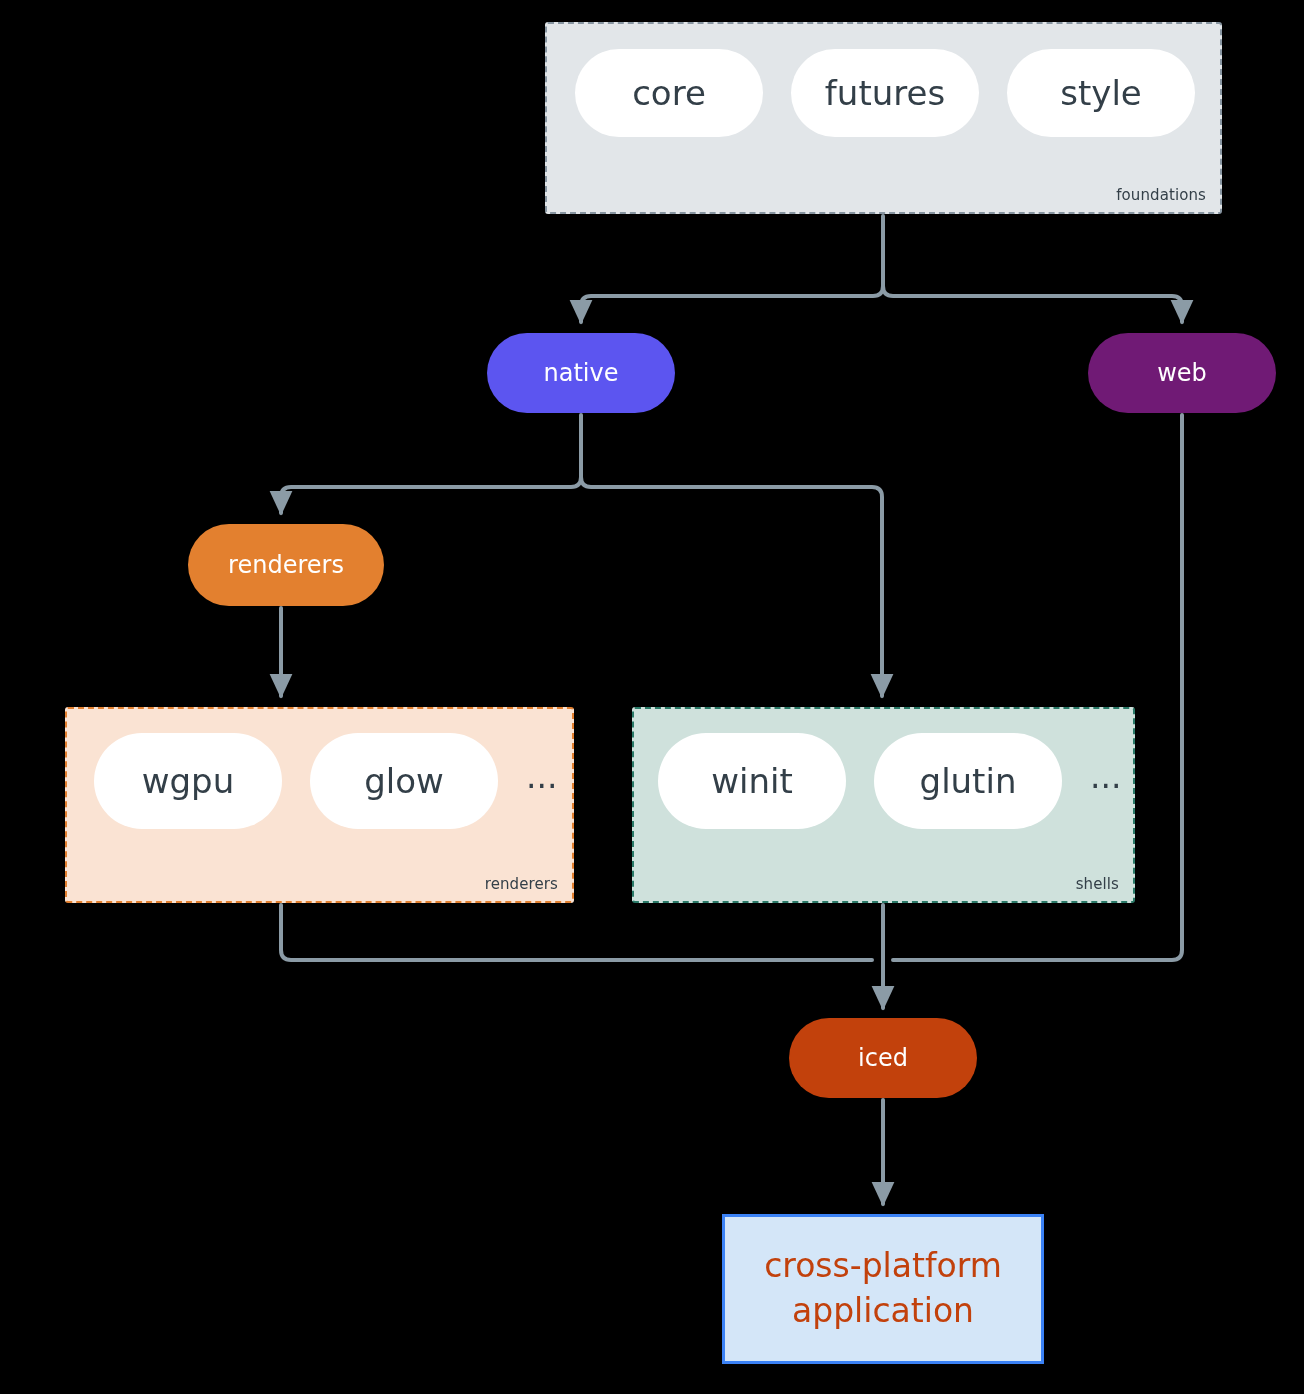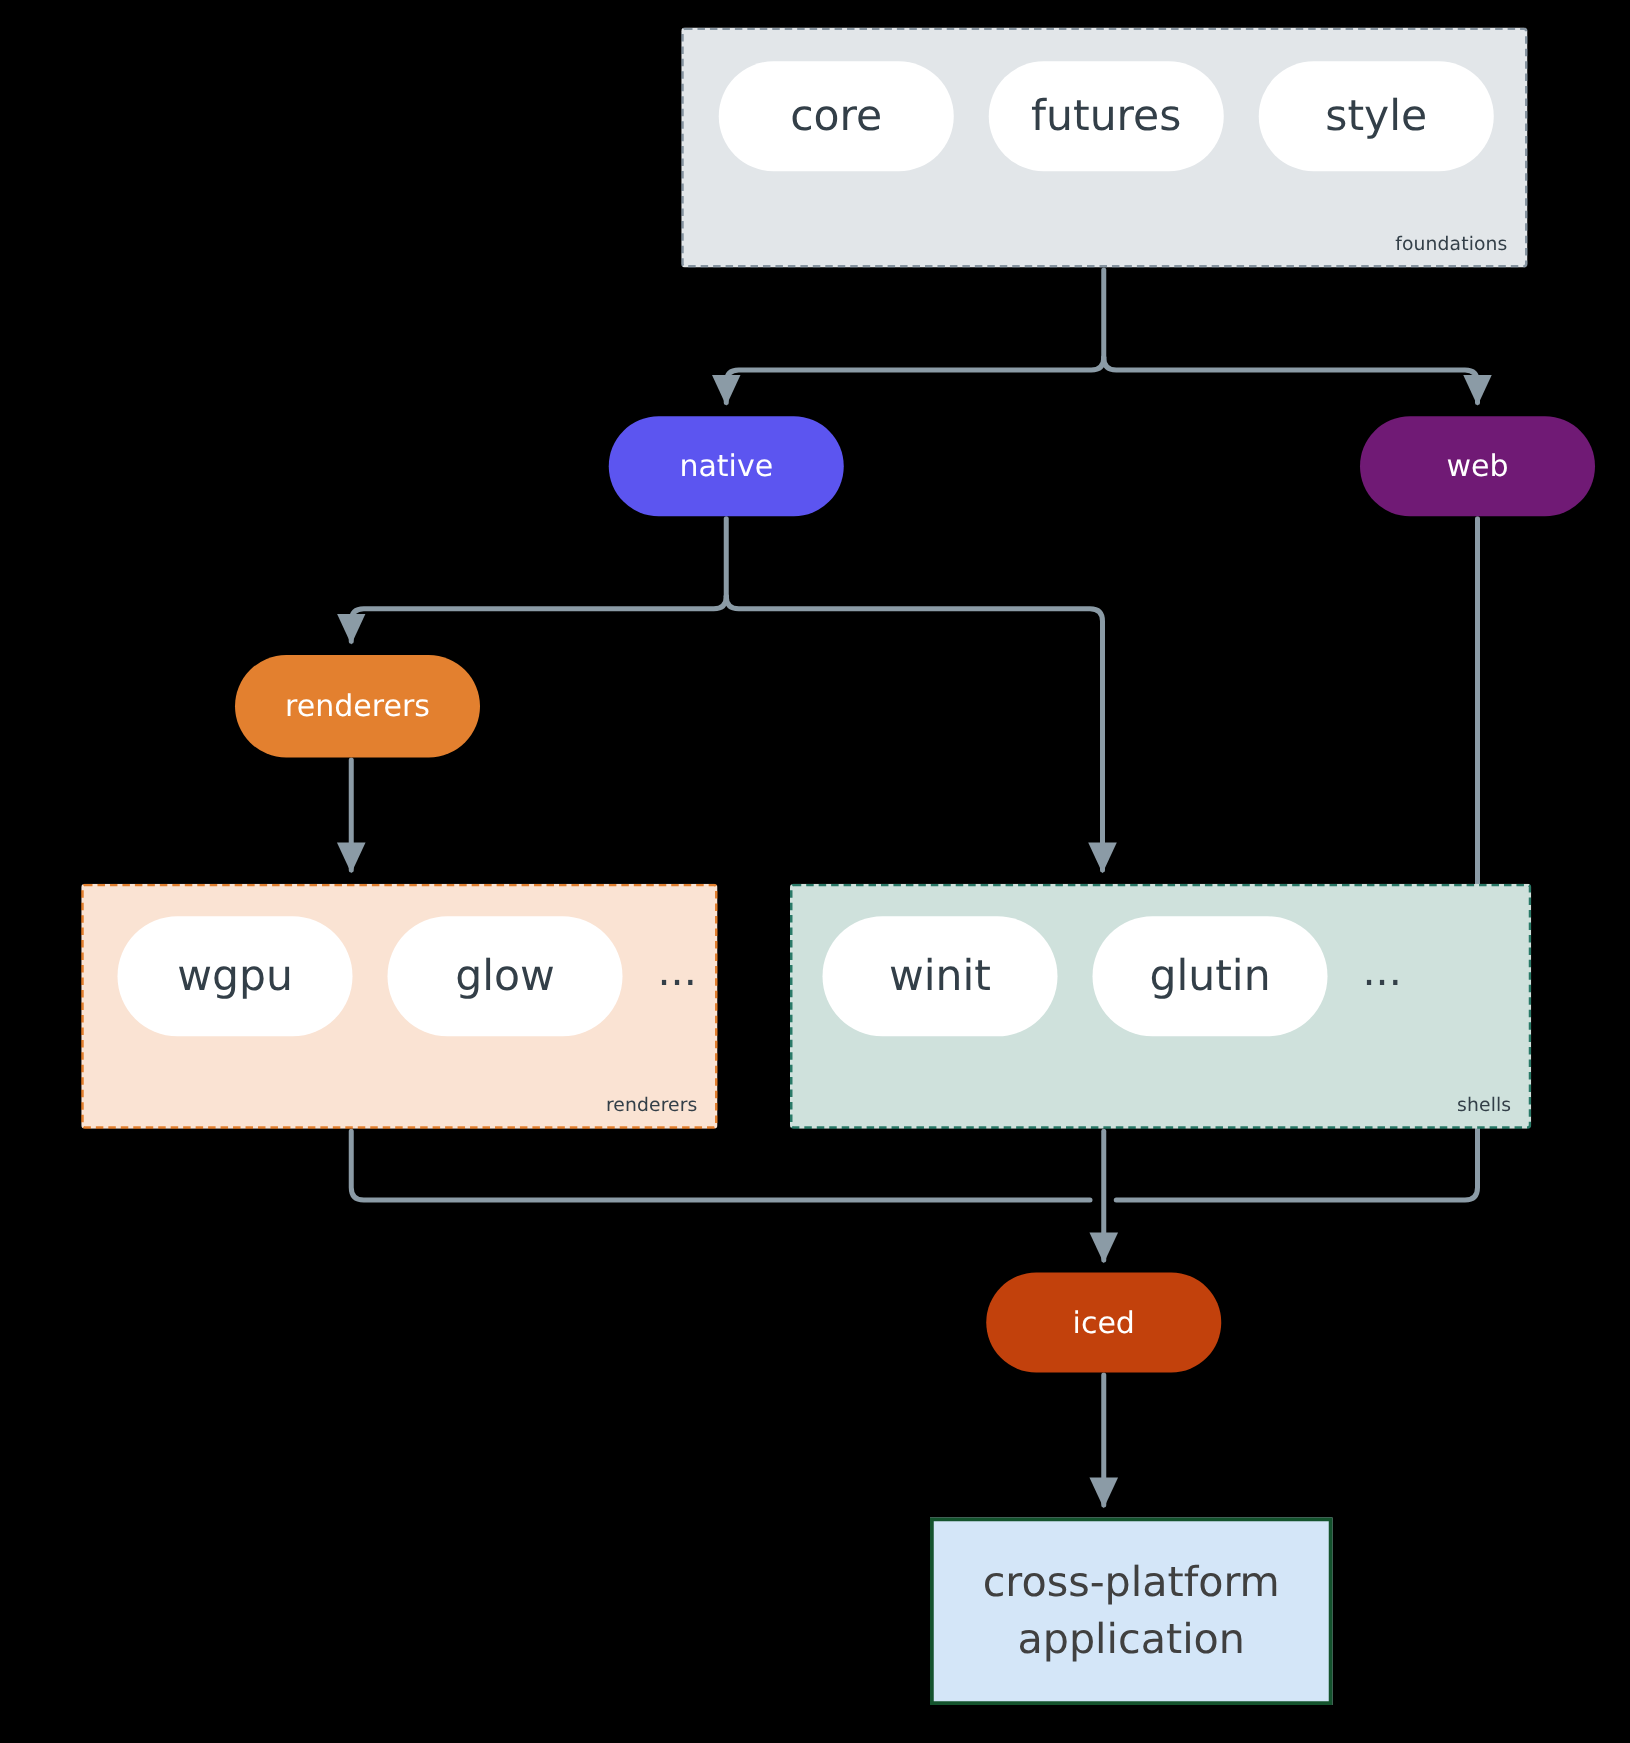--- a/index.html
+++ b/index.html
@@ -80,21 +80,21 @@
     border: 2px dashed #e3802f;
     border-radius: 3px;
     margin-left: 40px;
   }
   #grp-renderers .chips { left: 27px; top: 24px; gap: 28px; }
   #grp-renderers .chip { height: 96px; }
   #chip-wgpu { width: 188px; }
   #chip-glow { width: 188px; }
 
   #grp-shells {
-    left: 632px; top: 707px; width: 593px; height: 196px;
+    left: 632px; top: 707px; width: 503px; height: 196px;
     background: #cfe1dc;
     border: 2px dashed #2a7a68;
     border-radius: 3px;
   }
   #grp-shells .chips { left: 24px; top: 24px; gap: 28px; }
   #grp-shells .chip { height: 96px; }
   #chip-winit { width: 188px; }
   #chip-glutin { width: 188px; }
 
   
@@ -123,31 +123,30 @@
   #node-iced {
     left: 789px; top: 1018px; width: 188px; height: 80px;
     background: #c2410c;
   }
 
   
   #node-application {
     position: absolute;
     left: 722px; top: 1214px; width: 322px; height: 150px;
     background: #d4e6f8;
-    border: 3px solid #14532d;
+    border: 3px solid #3b82f6;
     box-sizing: border-box;
     display: flex;
     flex-direction: column;
     align-items: center;
     justify-content: center;
-    color: #404040;
+    color: #c2410c;
     font-size: 33px;
     line-height: 1.35;
     text-align: center;
-    margin-left: 22px;
   }
 </style>
 </head>
 <body>
 
 <div id="canvas">
 
   <svg class="edges" viewBox="0 0 1304 1394" xmlns="http://www.w3.org/2000/svg">
     <defs>
       <marker id="arrowhead" viewBox="0 0 10 10" refX="8.5" refY="5" markerWidth="6.5" markerHeight="6.5" orient="auto-start-reverse">

